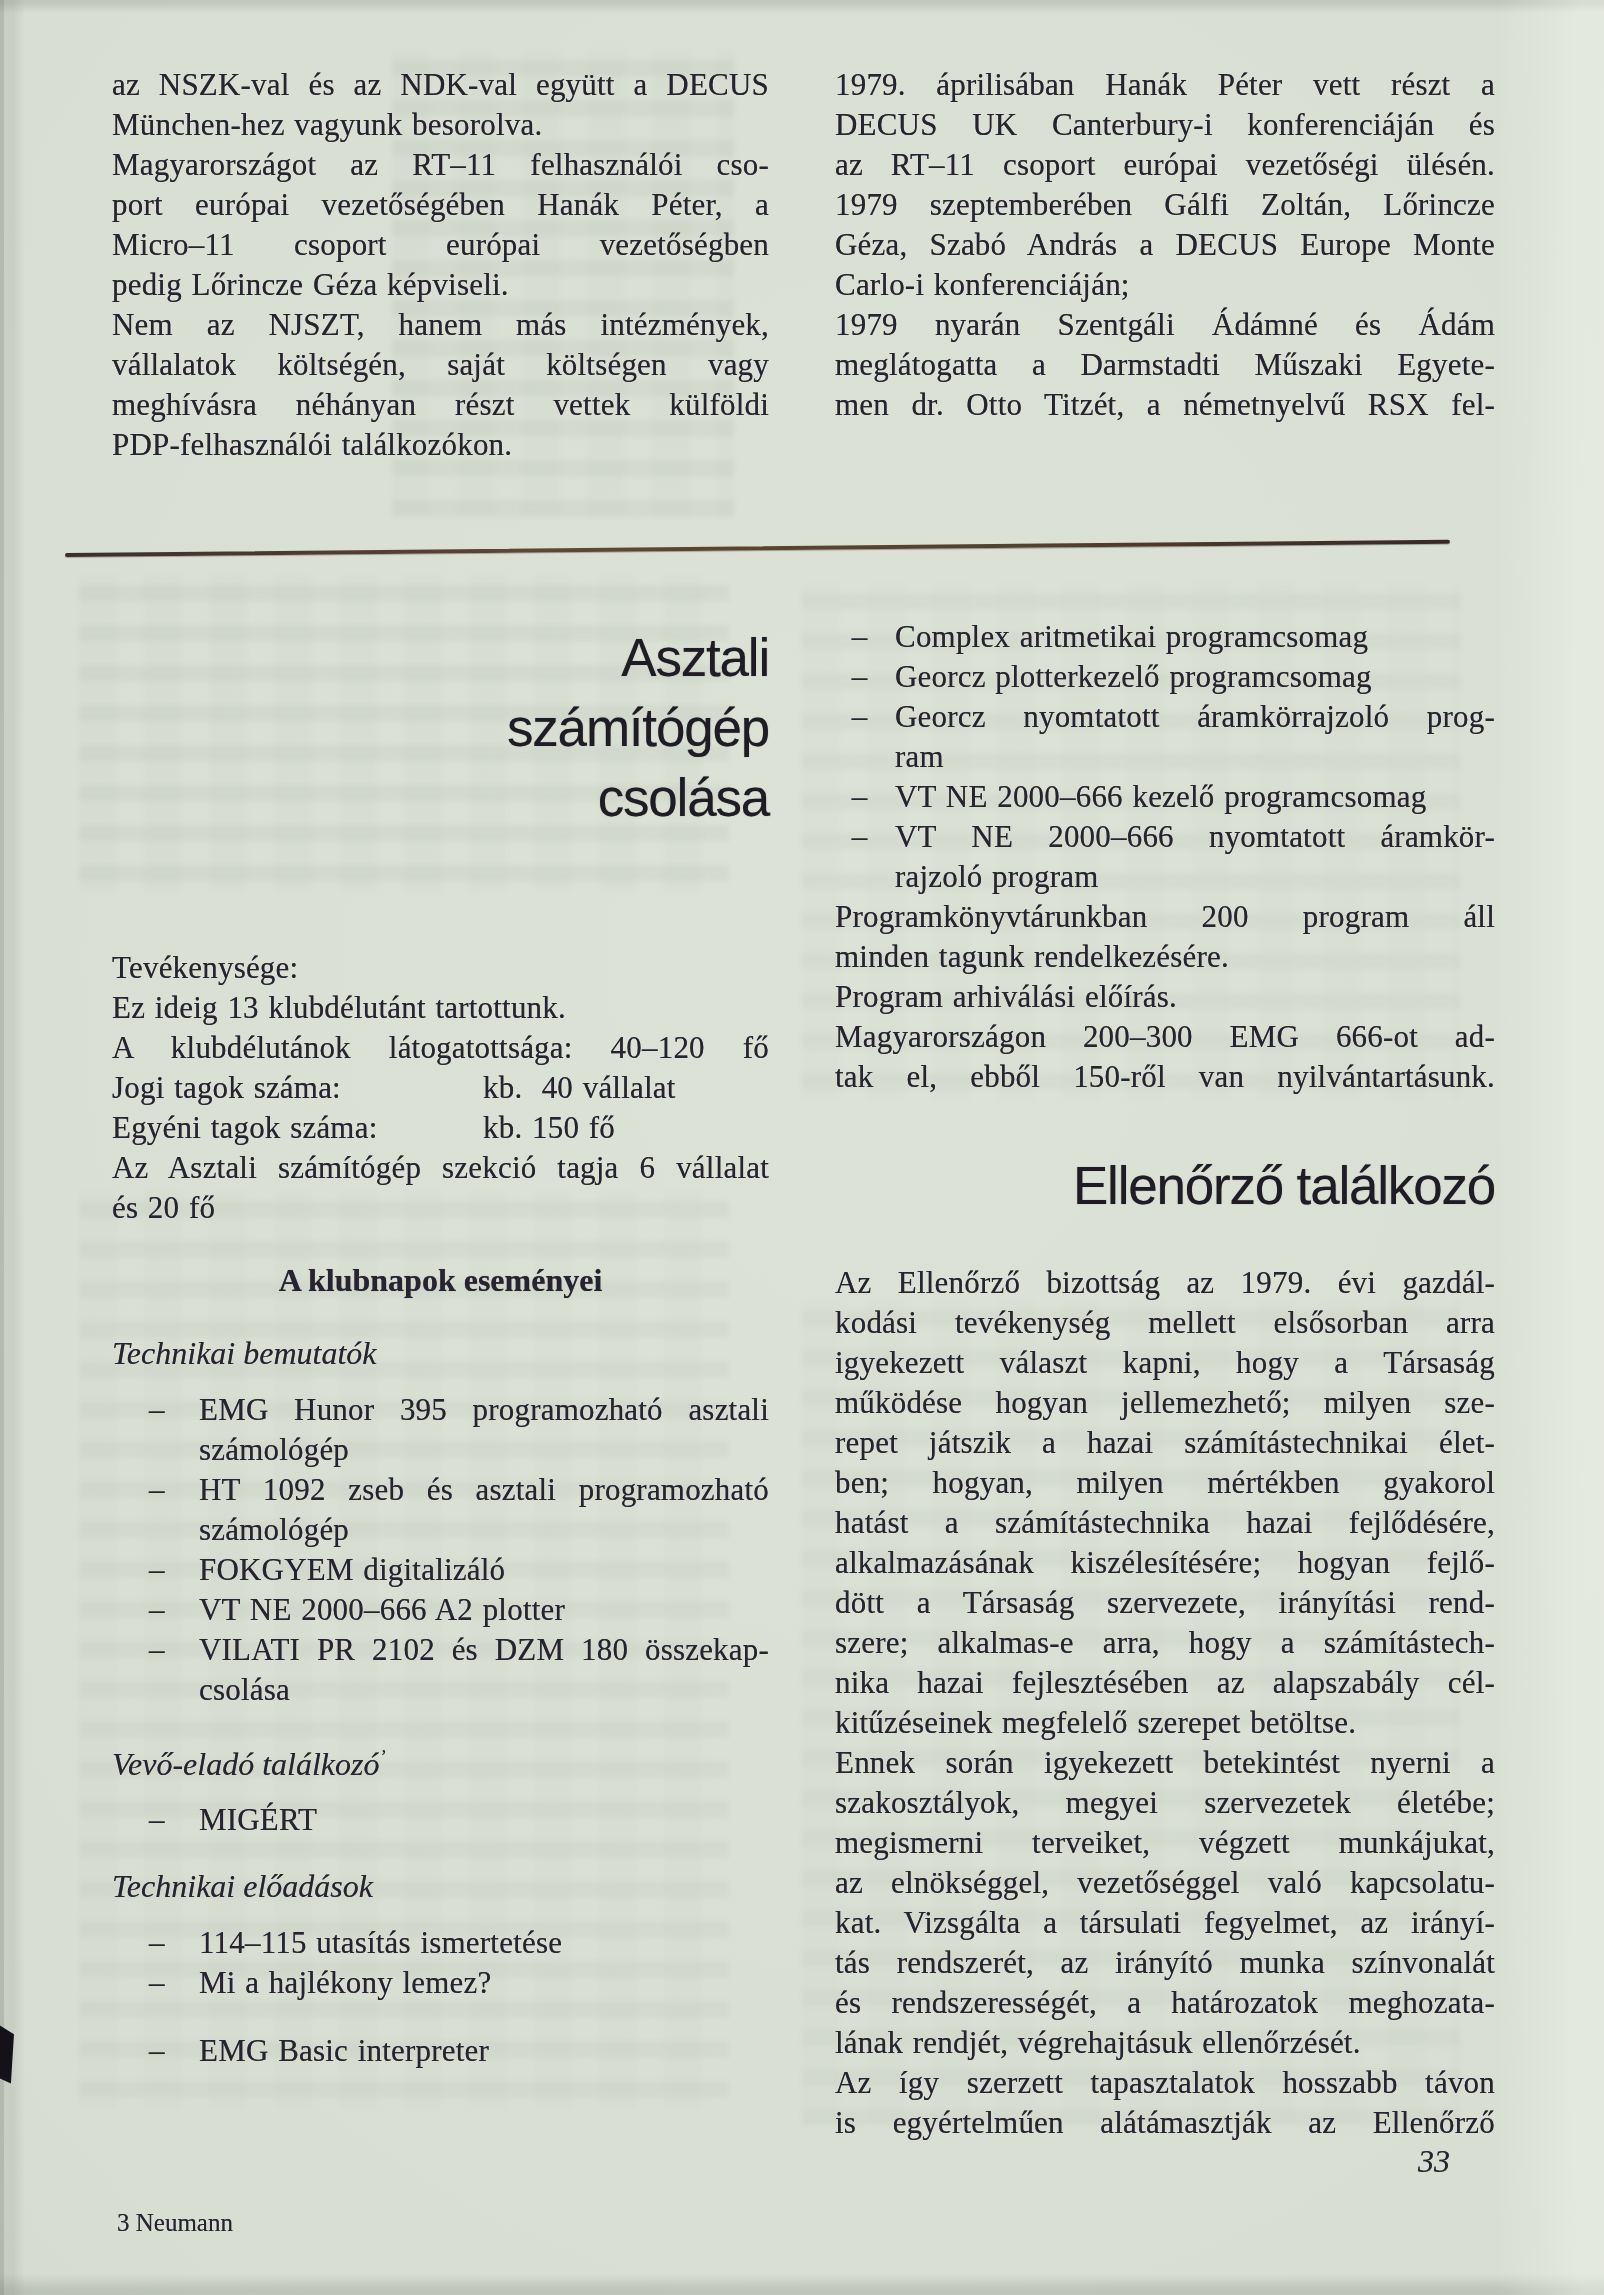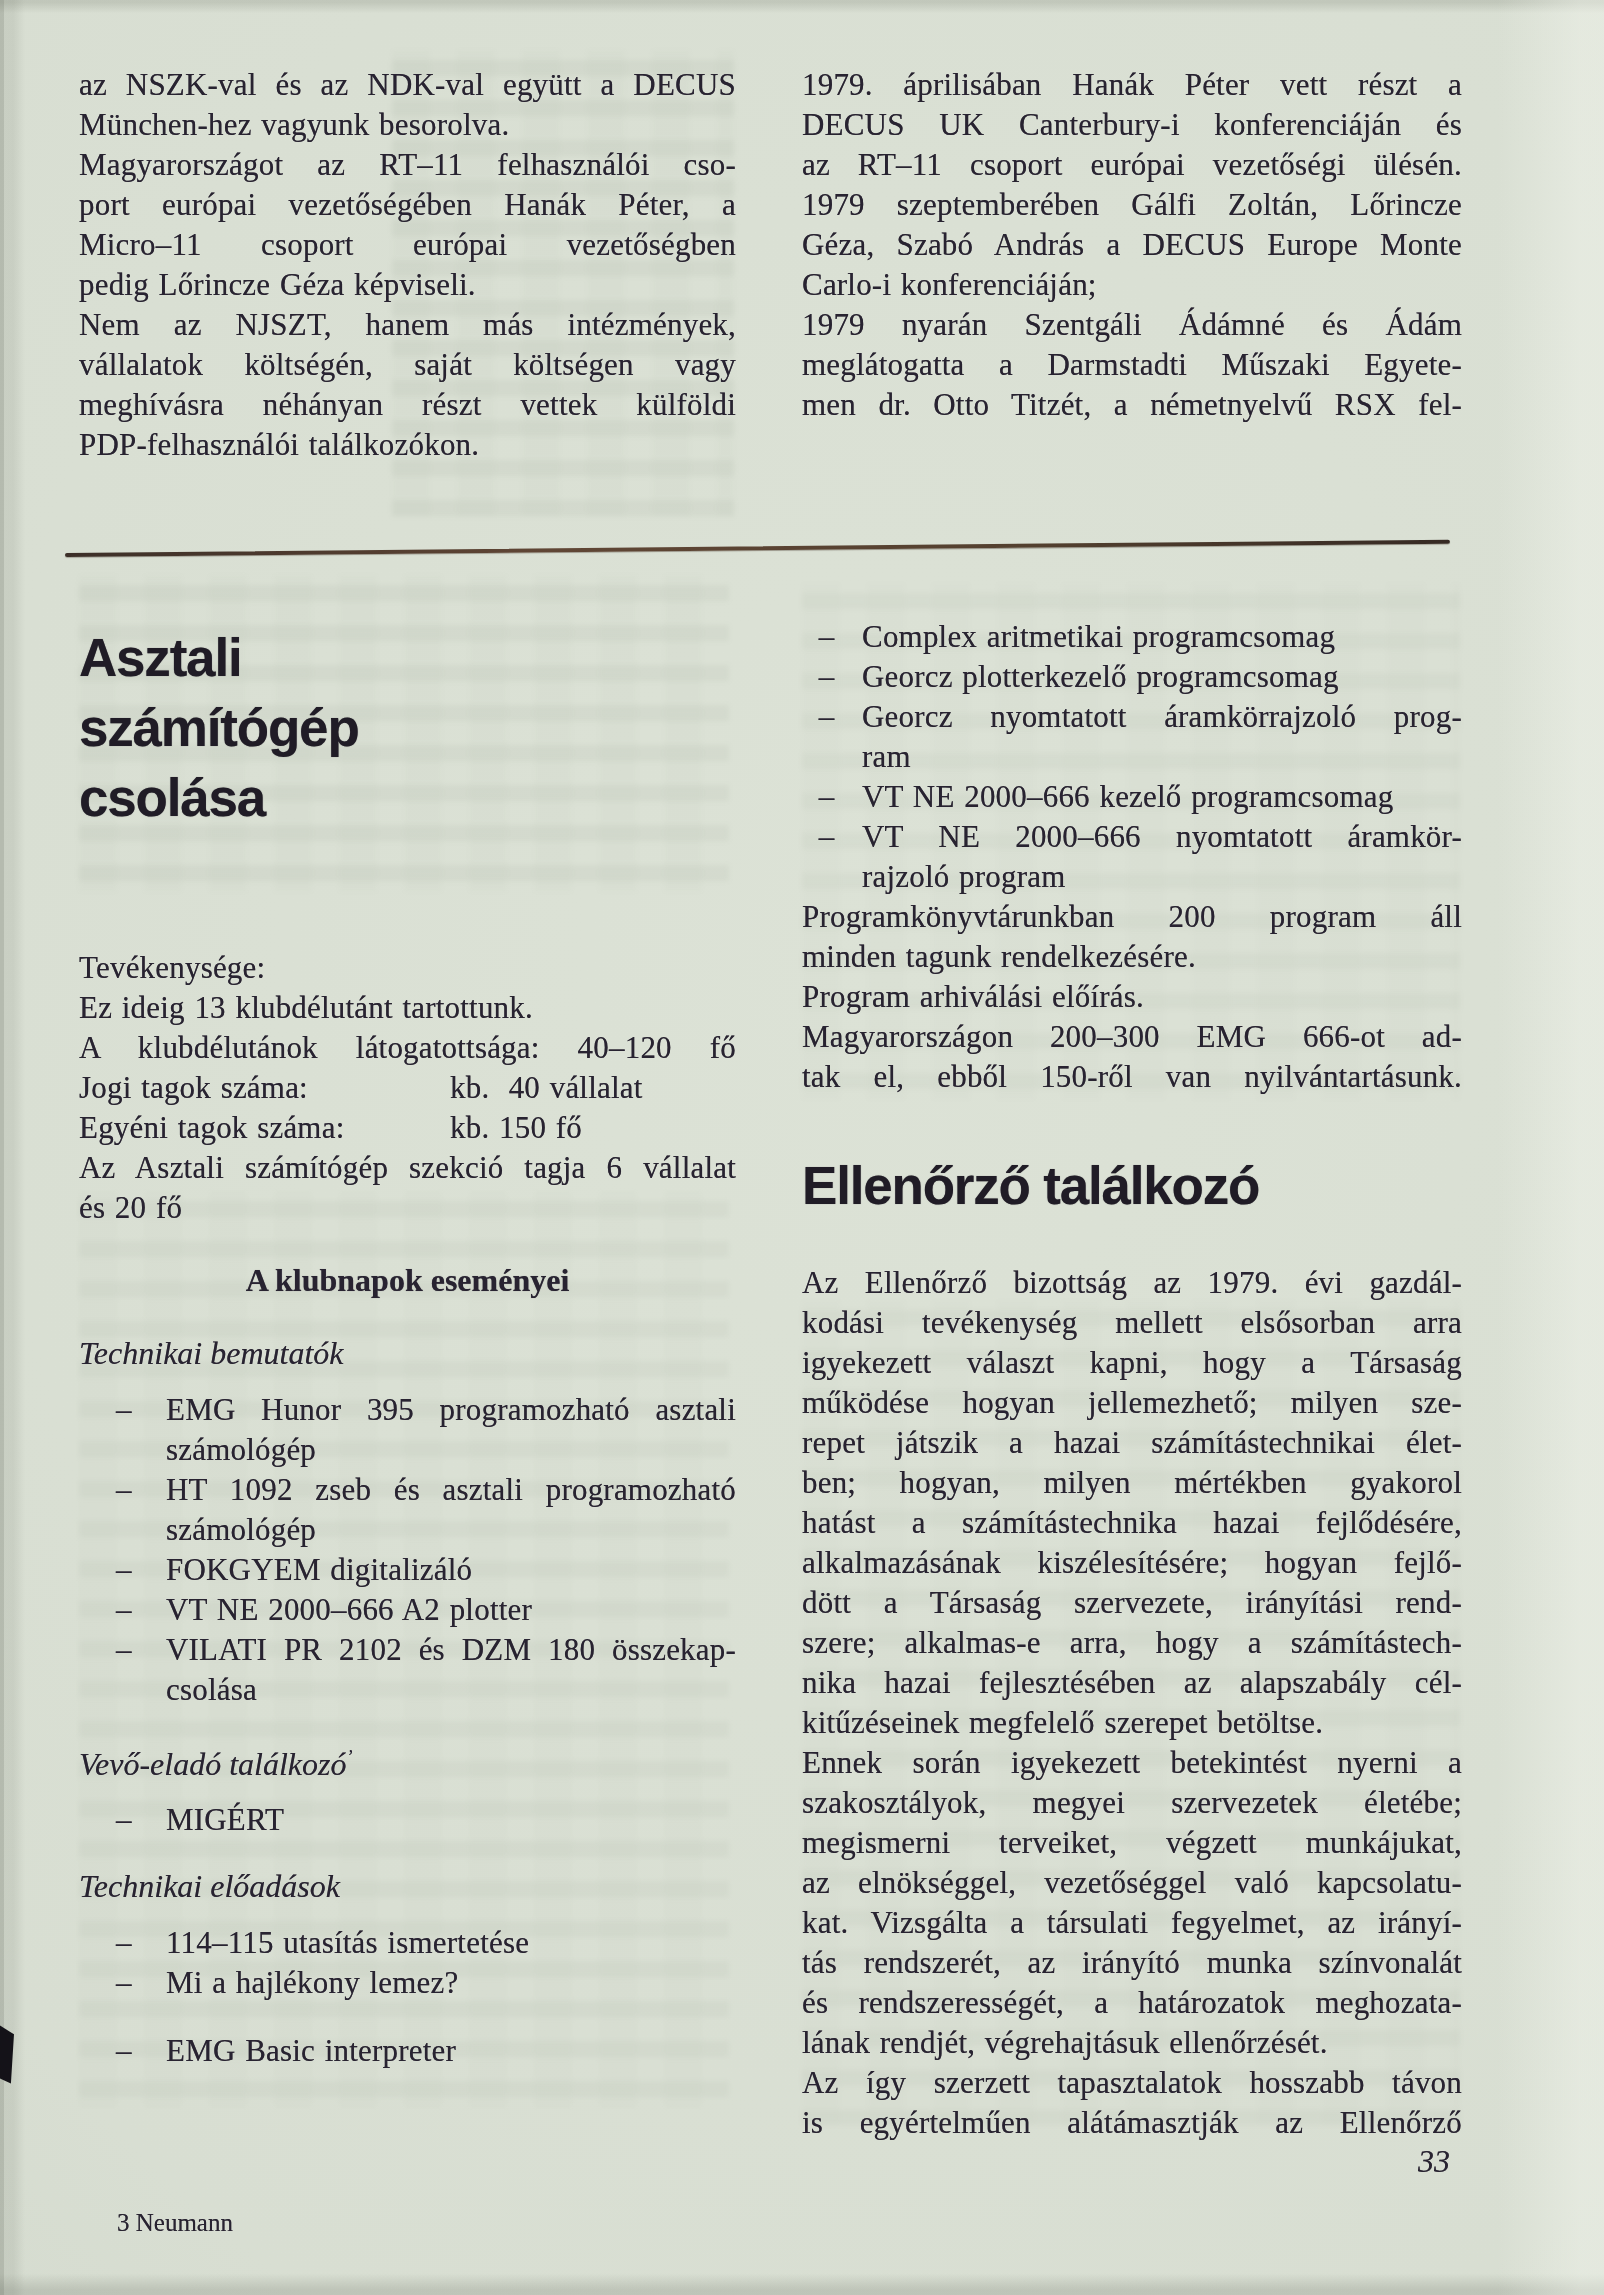--- a/index.html
+++ b/index.html
@@ -11,28 +11,28 @@
       linear-gradient(270deg, rgba(243,246,238,.45) 0 25px, rgba(243,246,238,0) 108px),
       linear-gradient(0deg, rgba(88,94,82,.20) 0 5px, rgba(88,94,82,0) 21.7px),
       linear-gradient(180deg, rgba(110,116,102,.22) 0 2.5px, rgba(110,116,102,0) 13.3px),
       radial-gradient(135% 120% at 55% 42%, #dce2d6 0%, #d8ded2 55%, #ccd3c7 100%);
     font-family:"Liberation Serif","DejaVu Serif",serif;
     color:#282331;
   }
   .col{position:absolute;top:0;}
   .col-left{left:79px;width:657px;}
   .col-right{left:802px;width:660px;}
-  .block{position:absolute;width:100%;}
+  .block{position:absolute;width:100%;margin-left:33px;}
   .para{font-size:31px;line-height:40px;letter-spacing:0.2px;word-spacing:1.7px;
         text-shadow:0 0 0.6px rgba(40,34,46,.65);}
   .ln{white-space:pre-wrap;}
   .ln.just{text-align:justify;text-align-last:justify;}
-  .big-heading{font-family:"Liberation Sans","DejaVu Sans",sans-serif;font-weight:bold;
+  .big-heading{font-family:"Liberation Sans","DejaVu Sans",sans-serif;font-weight:normal;
         font-size:53px;line-height:70px;letter-spacing:-1.2px;color:#201c26;
-        text-shadow:0 0 0.8px rgba(25,20,30,.55);}
+        text-shadow:0 0 0.8px rgba(25,20,30,.55);text-align:right;}
   .serif-bold-heading{font-weight:bold;font-size:32px;line-height:40px;
         text-shadow:0 0 0.7px rgba(30,25,38,.6);}
   .group-title{font-style:italic;font-size:32px;line-height:40px;margin-bottom:16.7px;
         text-shadow:0 0 0.6px rgba(30,25,38,.55);}
   .group-title sup{font-size:18.3px;}
   .items .li{position:relative;padding-left:87px;}
   .col-right .items .li{padding-left:60px;}
   .items .li .dash{position:absolute;left:37px;top:0;}
   .col-right .items .li .dash{left:16.7px;}
   .member-row{position:relative;height:40px;}

